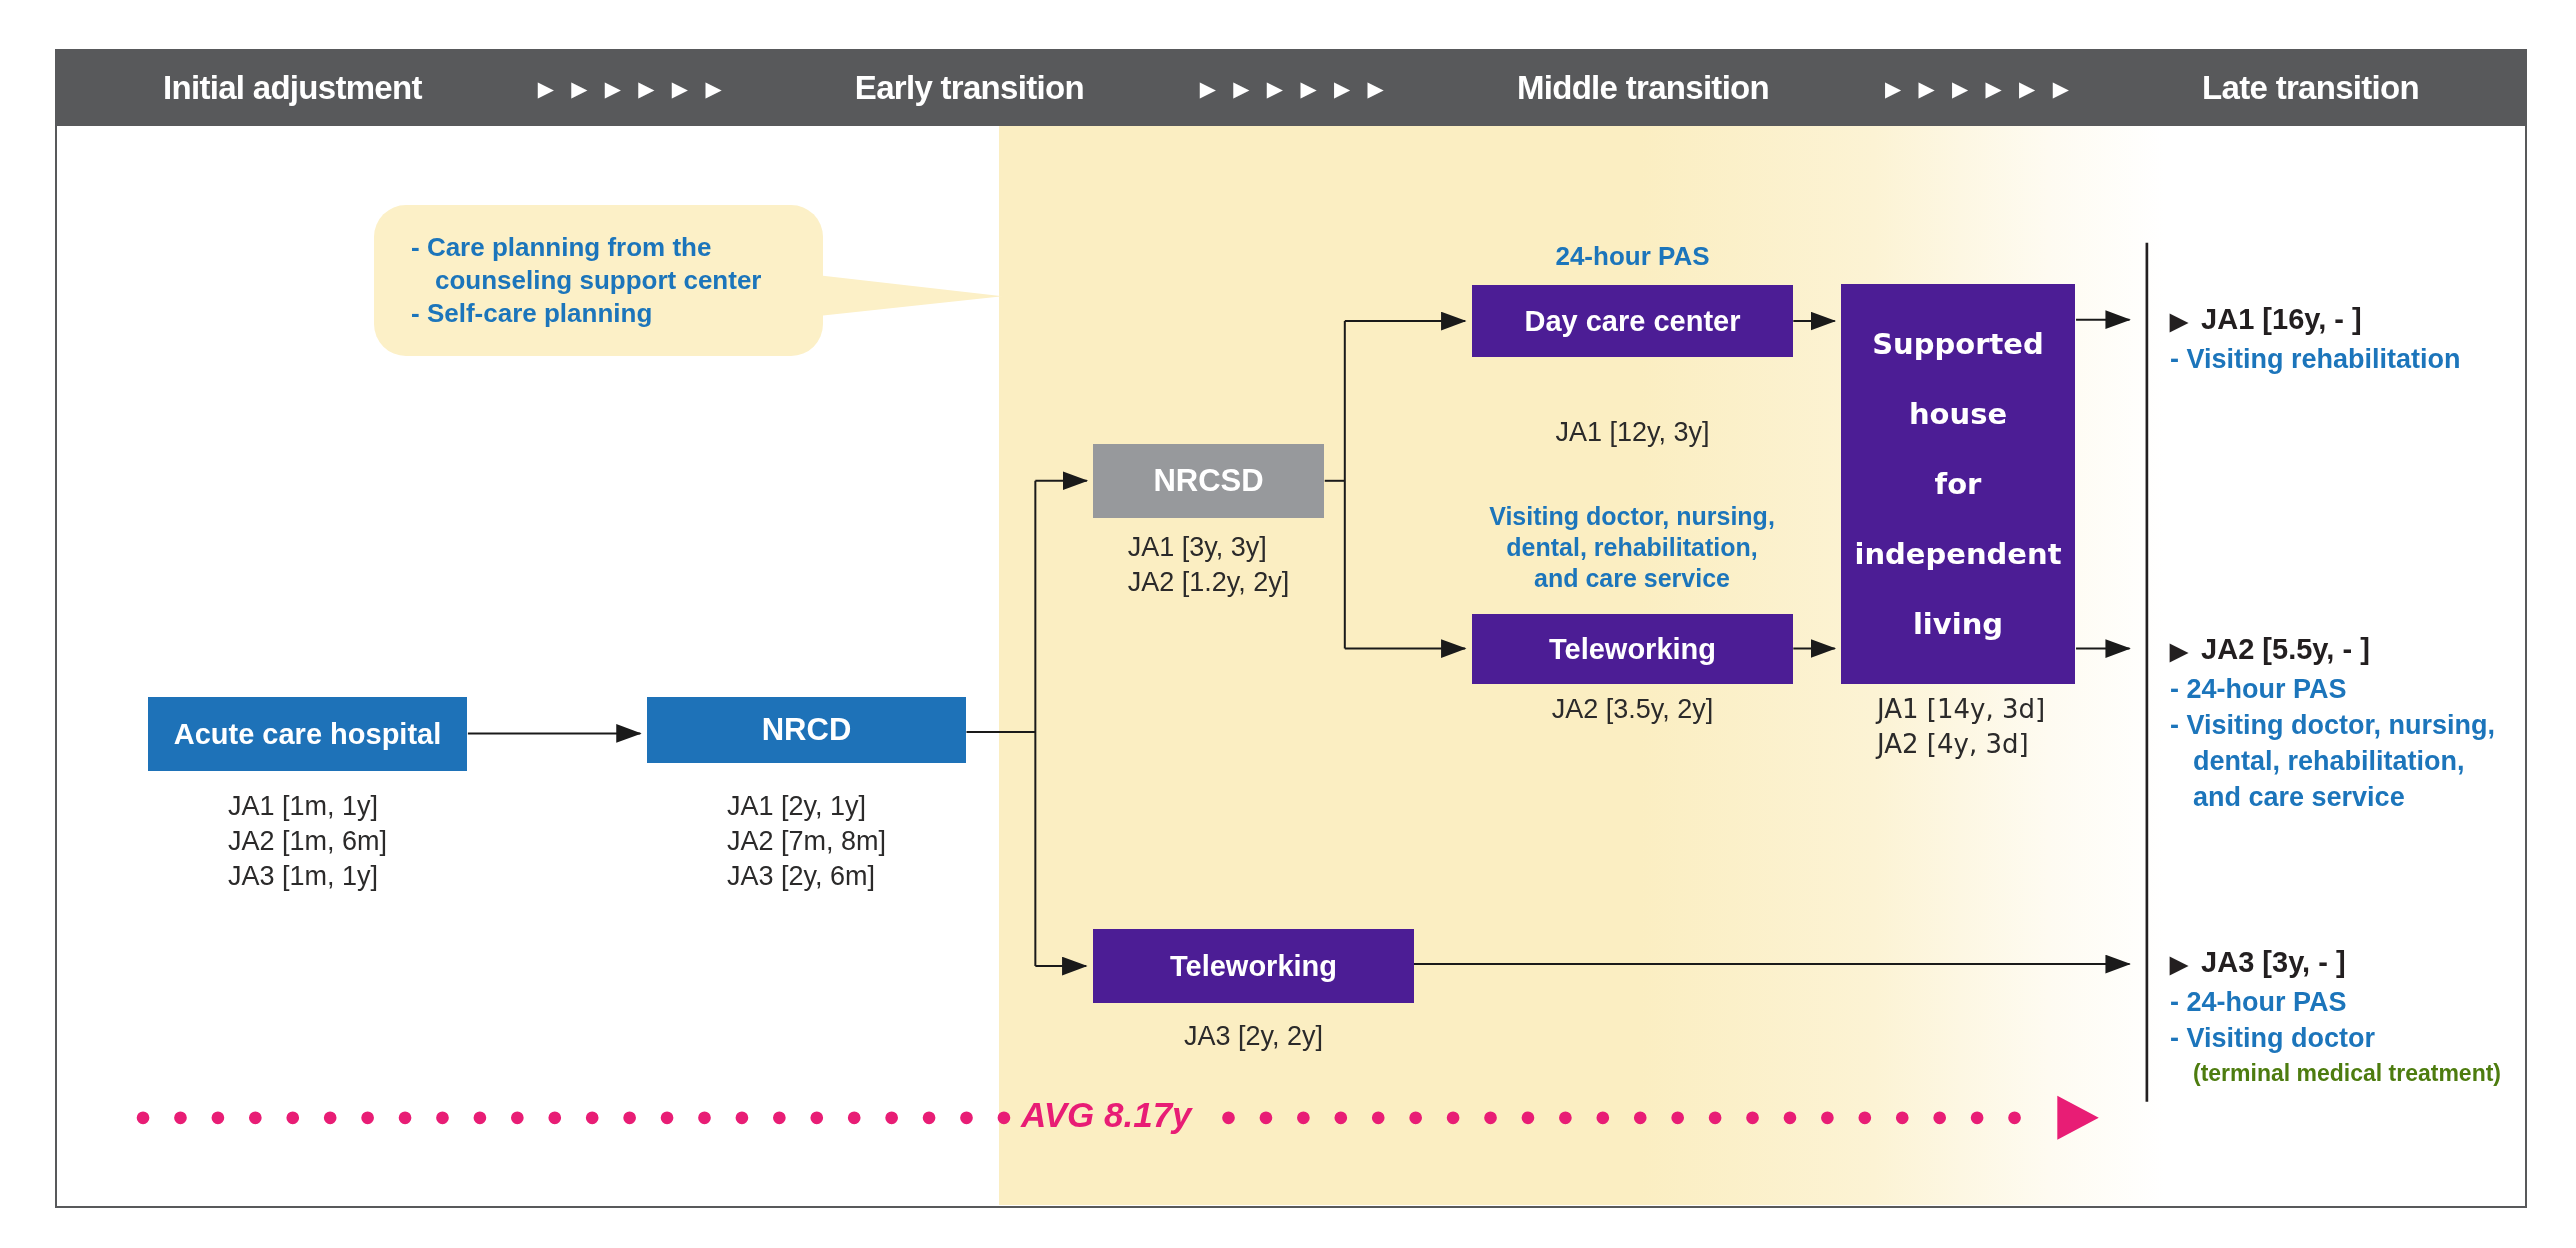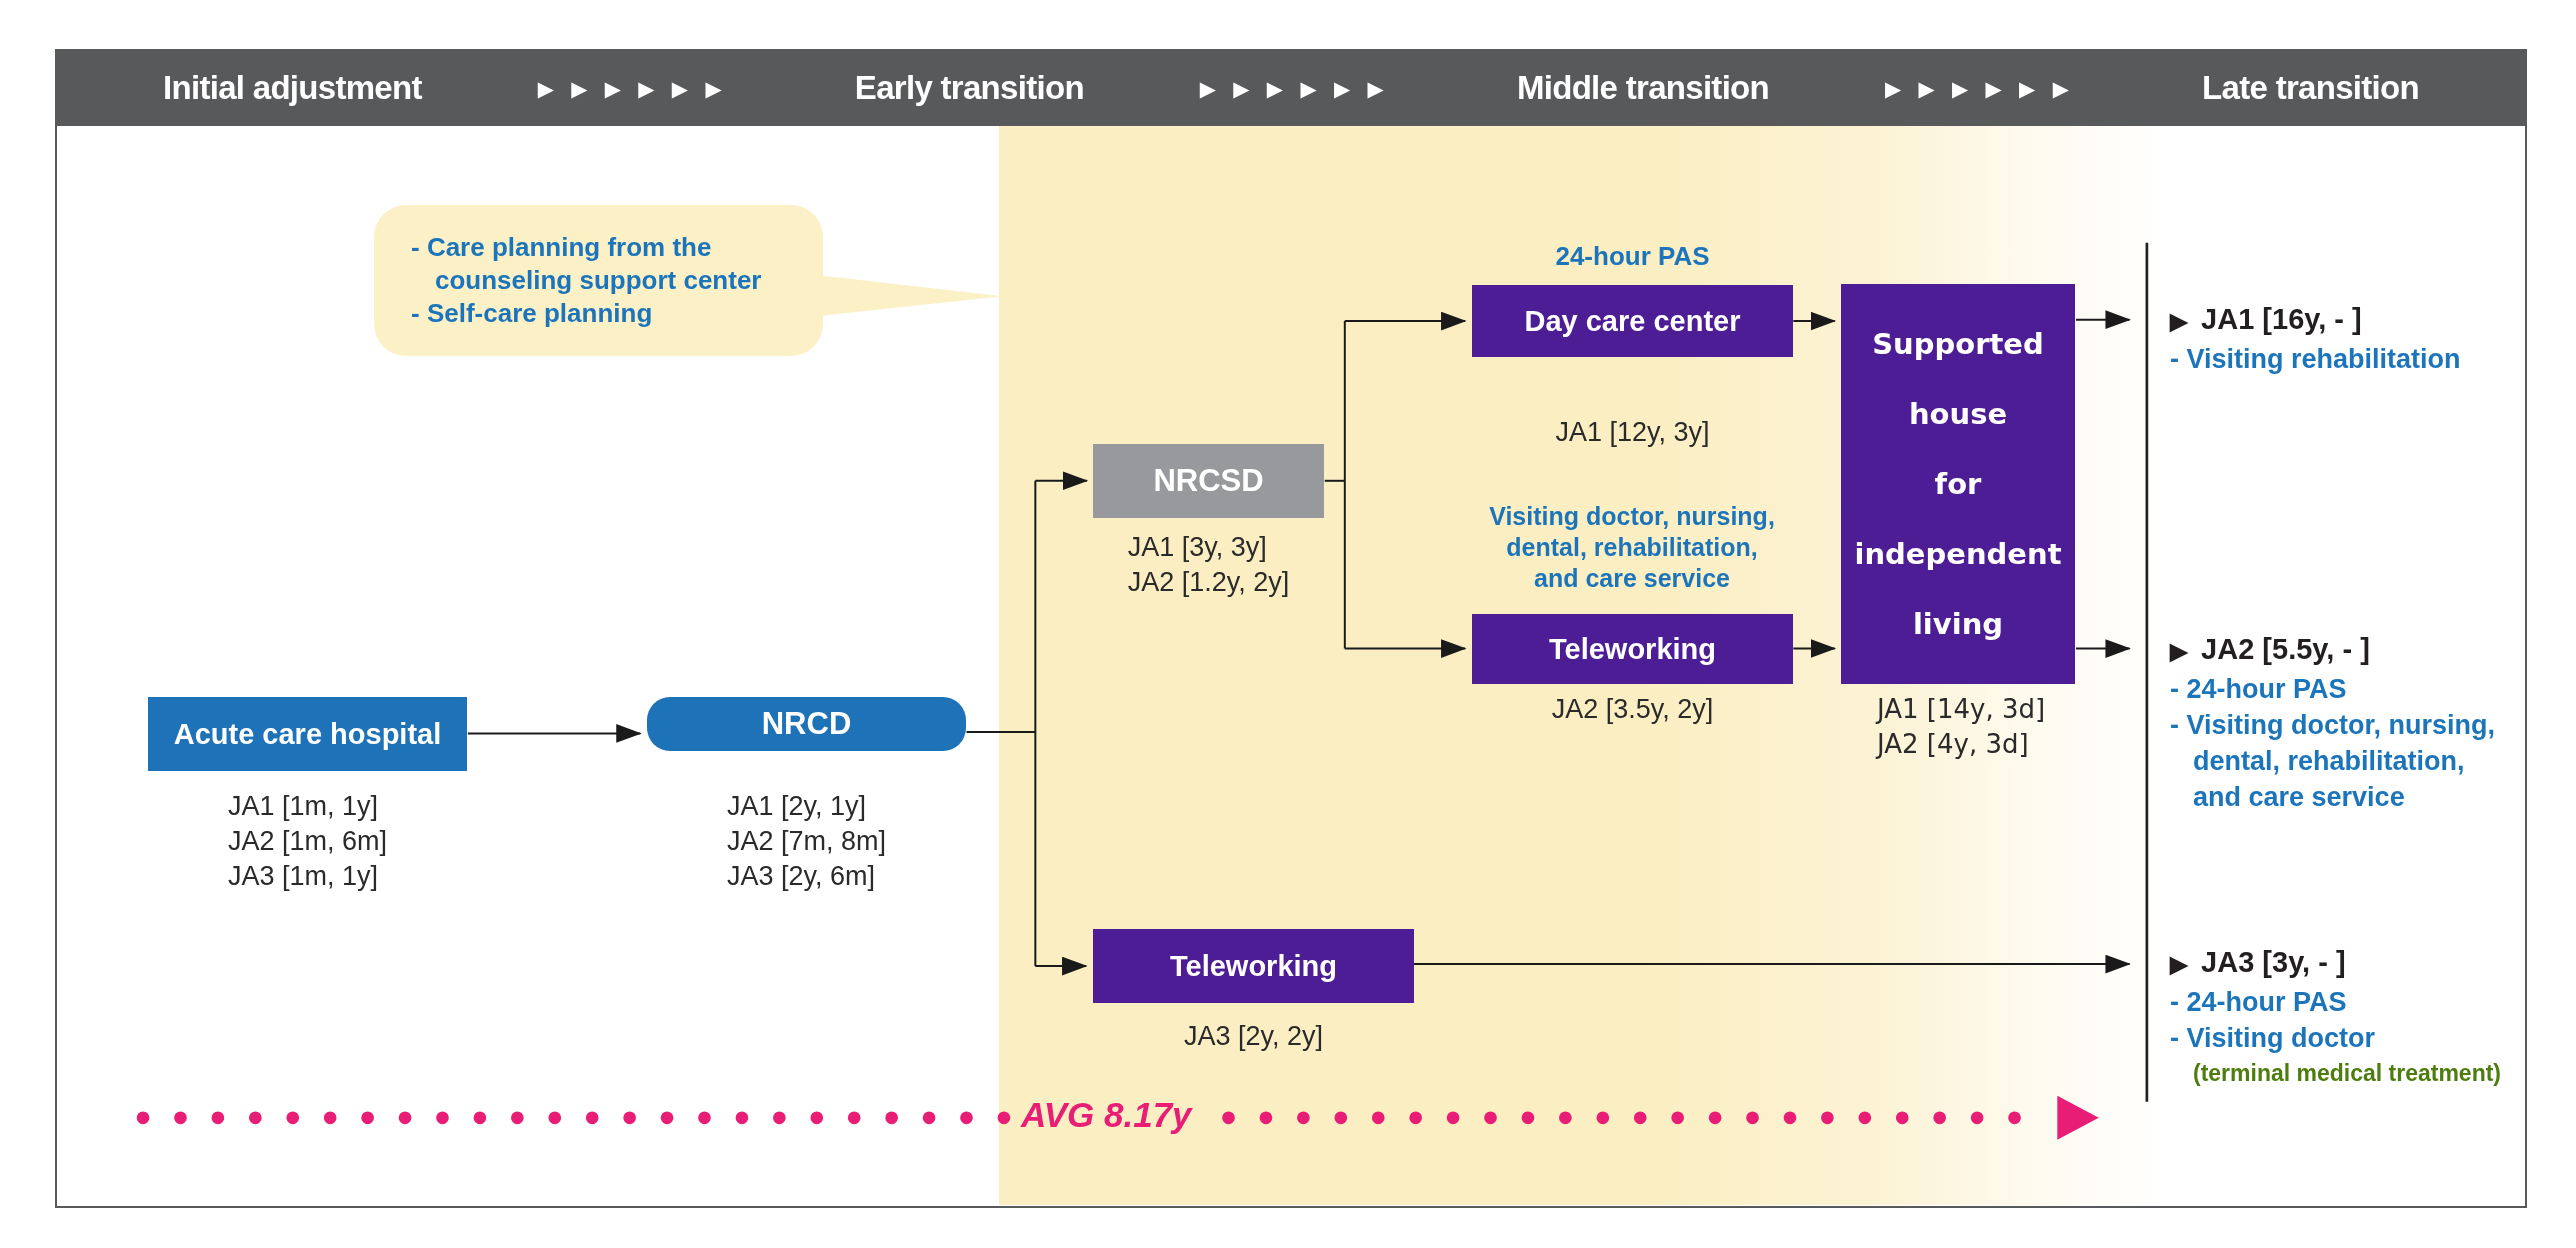--- a/index.html
+++ b/index.html
@@ -30,21 +30,21 @@
   
   #connector-svg{position:absolute;left:0;top:0;z-index:2;pointer-events:none;}
 
   
   .node{position:absolute;display:flex;align-items:center;justify-content:center;
         color:#ffffff;font-weight:bold;z-index:4;text-align:center;}
   .blue{background:#1e72b8;}
   .gray{background:#97999c;}
   .orange{background:#4c1d95;}
   #box-acute{left:148px;top:697px;width:319px;height:74px;font-size:29px;}
-  #box-nrcd{left:647px;top:697px;width:319px;height:54px;font-size:31px;border-radius:23px;}
+  #box-nrcd{left:647px;top:697px;width:319px;height:66px;font-size:31px;}
   #box-nrcsd{left:1093px;top:444px;width:231px;height:74px;font-size:31px;}
   #box-daycare{left:1472px;top:285px;width:321px;height:72px;font-size:29px;}
   #box-tele-mid{left:1472px;top:614px;width:321px;height:70px;font-size:29px;}
   #box-tele-low{left:1093px;top:929px;width:321px;height:74px;font-size:29px;}
   #box-supported{left:1841px;top:284px;width:234px;height:400px;
         font-family:"DejaVu Sans",sans-serif;font-size:29px;line-height:39px;
         flex-direction:column;gap:31px;}
 
   
   .stats{position:absolute;z-index:4;text-align:center;}

